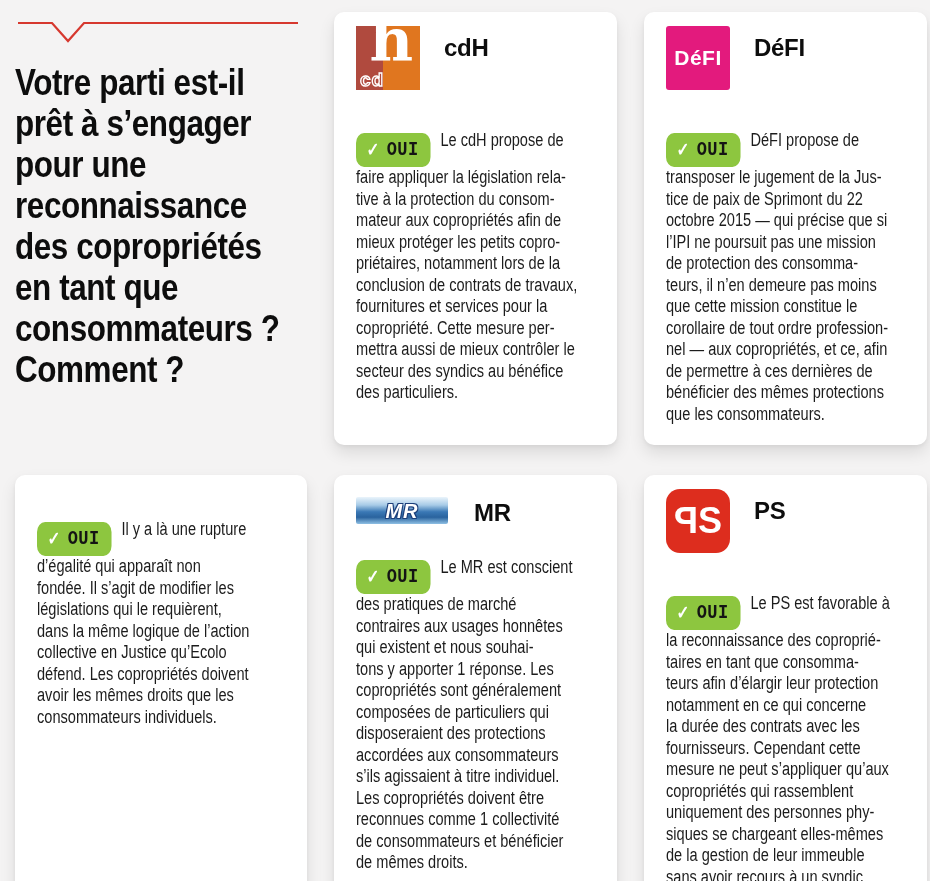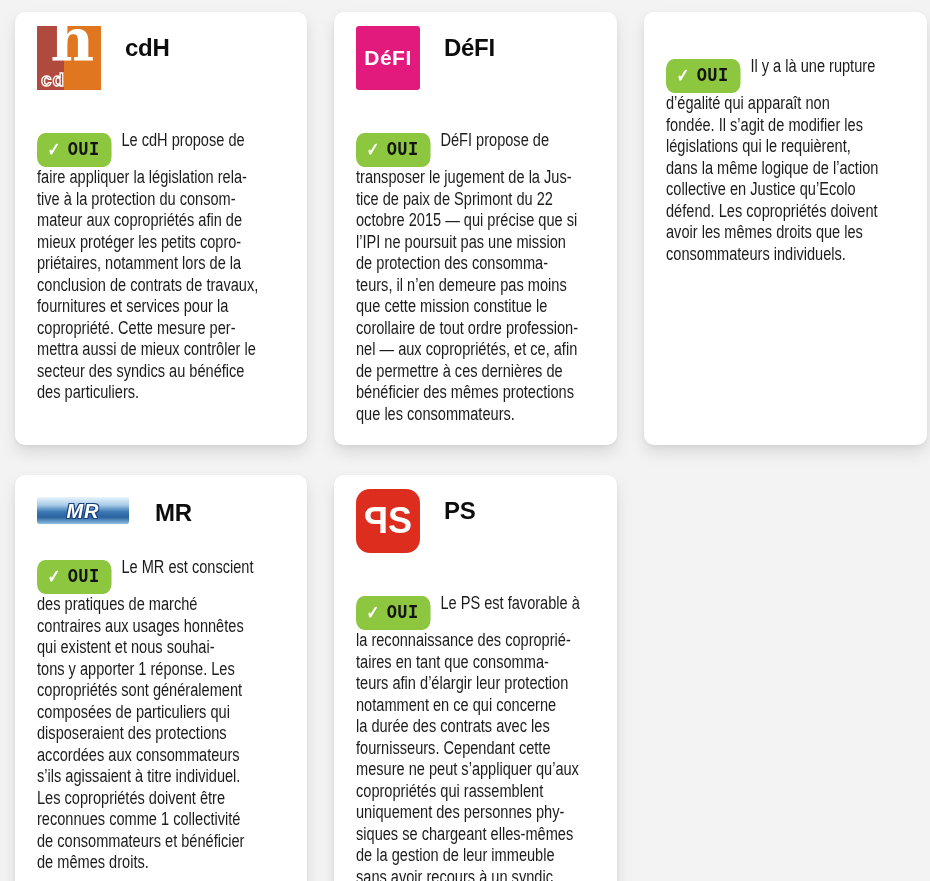--- a/index.html
+++ b/index.html
@@ -123,20 +123,33 @@
     font-size:21px;font-weight:700;color:#141414;line-height:1;
     letter-spacing:0.5px;
   }
 </style>
 </head>
 <body>
 
 <div class="page">
   <div class="grid">
 
+    <div class="question-col">
+      <svg class="zigzag" width="285" height="30" viewBox="0 0 285 30">
+        <polyline points="3,9 37,9 53,27 69,9 283,9" fill="none" stroke="#d6382e" stroke-width="2.2"></polyline>
+      </svg>
+      <h1 class="question-title">Votre parti est-il
+prêt à s’engager
+pour une
+reconnaissance
+des copropriétés
+en tant que
+consommateurs ?
+Comment ?</h1>
+    </div>
 
     <div class="card">
       <div class="card-header">
         <div class="logo-square logo-cdh">
           <span class="cdh-h">h</span>
           <span class="cdh-cd">cd</span>
         </div>
         <div class="party-name">cdH</div>
       </div>
       <p class="answer">

